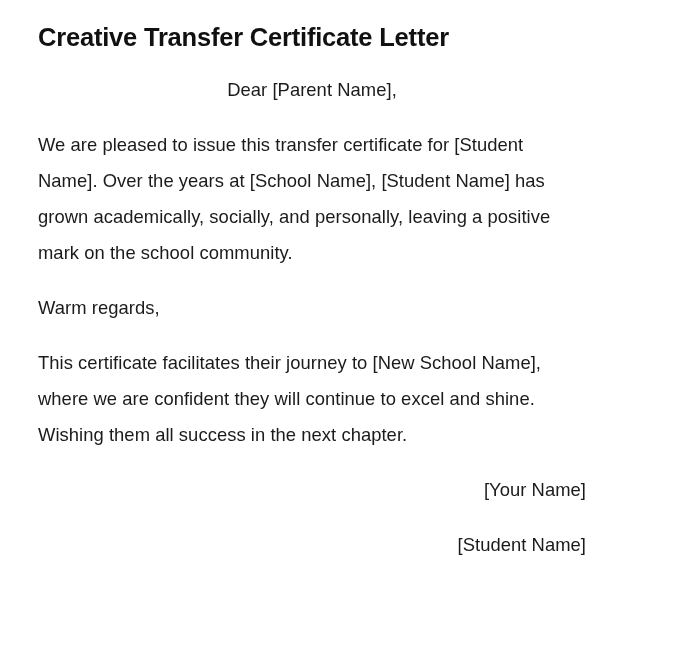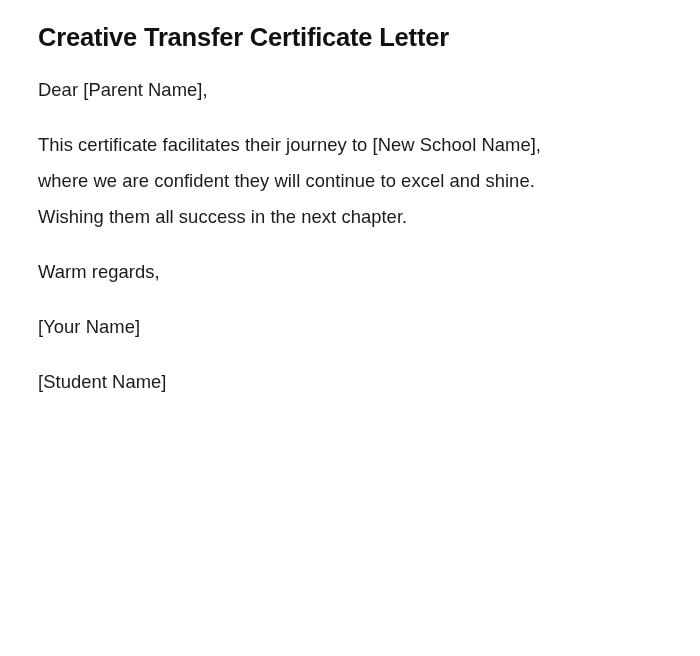--- a/index.html
+++ b/index.html
@@ -48,57 +48,60 @@
     font-size: 18.4px;
     line-height: 36px;
     font-weight: 400;
     color: #1b1b1b;
     letter-spacing: 0.05px;
     max-width: 600px;
   }
 
   .letter-paragraph.salutation {
     margin-top: 20px;
+    text-align: center;
   }
 
   .letter-paragraph.block-gap {
     margin-top: 19px;
   }
 
   .signature-block {
     margin: 0;
     padding: 0;
   }
 
   .signature-line {
     margin: 0;
     padding: 0;
     margin-top: 19px;
     font-size: 18.4px;
     line-height: 36px;
     font-weight: 400;
     color: #1b1b1b;
     letter-spacing: 0.05px;
+    text-align: right;
   }
 </style>
 </head>
 <body>
 
 <div class="letter-page">
 
   <h1 class="letter-title">Creative Transfer Certificate Letter</h1>
 
   <div class="letter-body">
 
     <p class="letter-paragraph salutation">Dear [Parent Name],</p>
 
+    <p class="letter-paragraph block-gap">We are pleased to issue this transfer certificate for [Student Name]. Over the years at [School Name], [Student Name] has grown academically, socially, and personally, leaving a positive mark on the school community.</p>
+
+    <p class="letter-paragraph block-gap">Warm regards,</p>
 
     <p class="letter-paragraph block-gap">This certificate facilitates their journey to [New School Name], where we are confident they will continue to excel and shine. Wishing them all success in the next chapter.</p>
-
-    <p class="letter-paragraph block-gap">Warm regards,</p>
 
   </div>
 
   <div class="signature-block">
 
     <p class="signature-line">[Your Name]</p>
 
 
     <p class="signature-line">[Student Name]</p>
 

